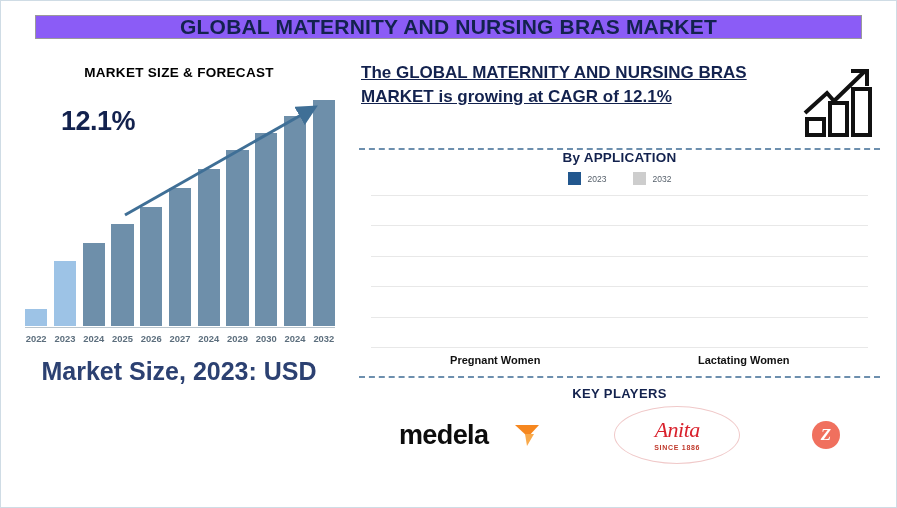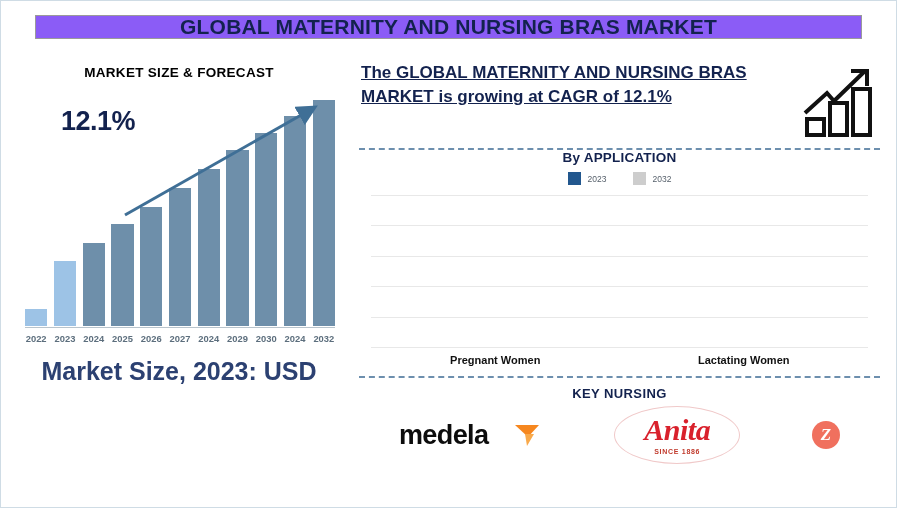--- a/index.html
+++ b/index.html
@@ -175,21 +175,21 @@
   
   .anita-oval {
     width: 126px; height: 58px;
     border: 1.6px solid #f0c9c9;
     border-radius: 50%;
     display: flex; flex-direction: column;
     align-items: center; justify-content: center;
   }
   .anita-text {
     font-family: "Liberation Serif", serif;
-    font-size: 30px; font-weight: bold; font-style: italic;
+    font-size: 22px; font-weight: normal; font-style: italic;
     color: #d9212c; line-height: 1; letter-spacing: -.5px;
   }
   .anita-sub { font-size: 7px; color: #c0392b; letter-spacing: .7px; margin-top: 3px; font-weight: bold; }
 
   
   .zivame-wrap { display: flex; align-items: center; gap: 8px; }
   .zivame-badge {
     width: 28px; height: 28px; border-radius: 50%;
     background: #f0705e;
     display: flex; align-items: center; justify-content: center;
@@ -335,21 +335,21 @@
           </div>
       </div>
 
       <div class="cat-row">
           <div class="cat-lbl">Pregnant Women</div>
           <div class="cat-lbl">Lactating Women</div>
         </div>
 
       <div class="dash-div" style="margin-top:10px;"></div>
 
-      <div class="kp-heading">KEY NURSING</div>
+      <div class="kp-heading">KEY PLAYERS</div>
 
       <div class="players-row">
 
         <div class="player">
           <div class="medela-wrap">
             <span class="medela-text">medela</span>
             <svg width="30" height="28" viewBox="0 0 30 28">
               <path d="M3 5 L27 5 L16 17 Z" fill="#f6871f"></path>
               <path d="M13 14 L22 14 L15 26 Z" fill="#f9a94a"></path>
             </svg>

